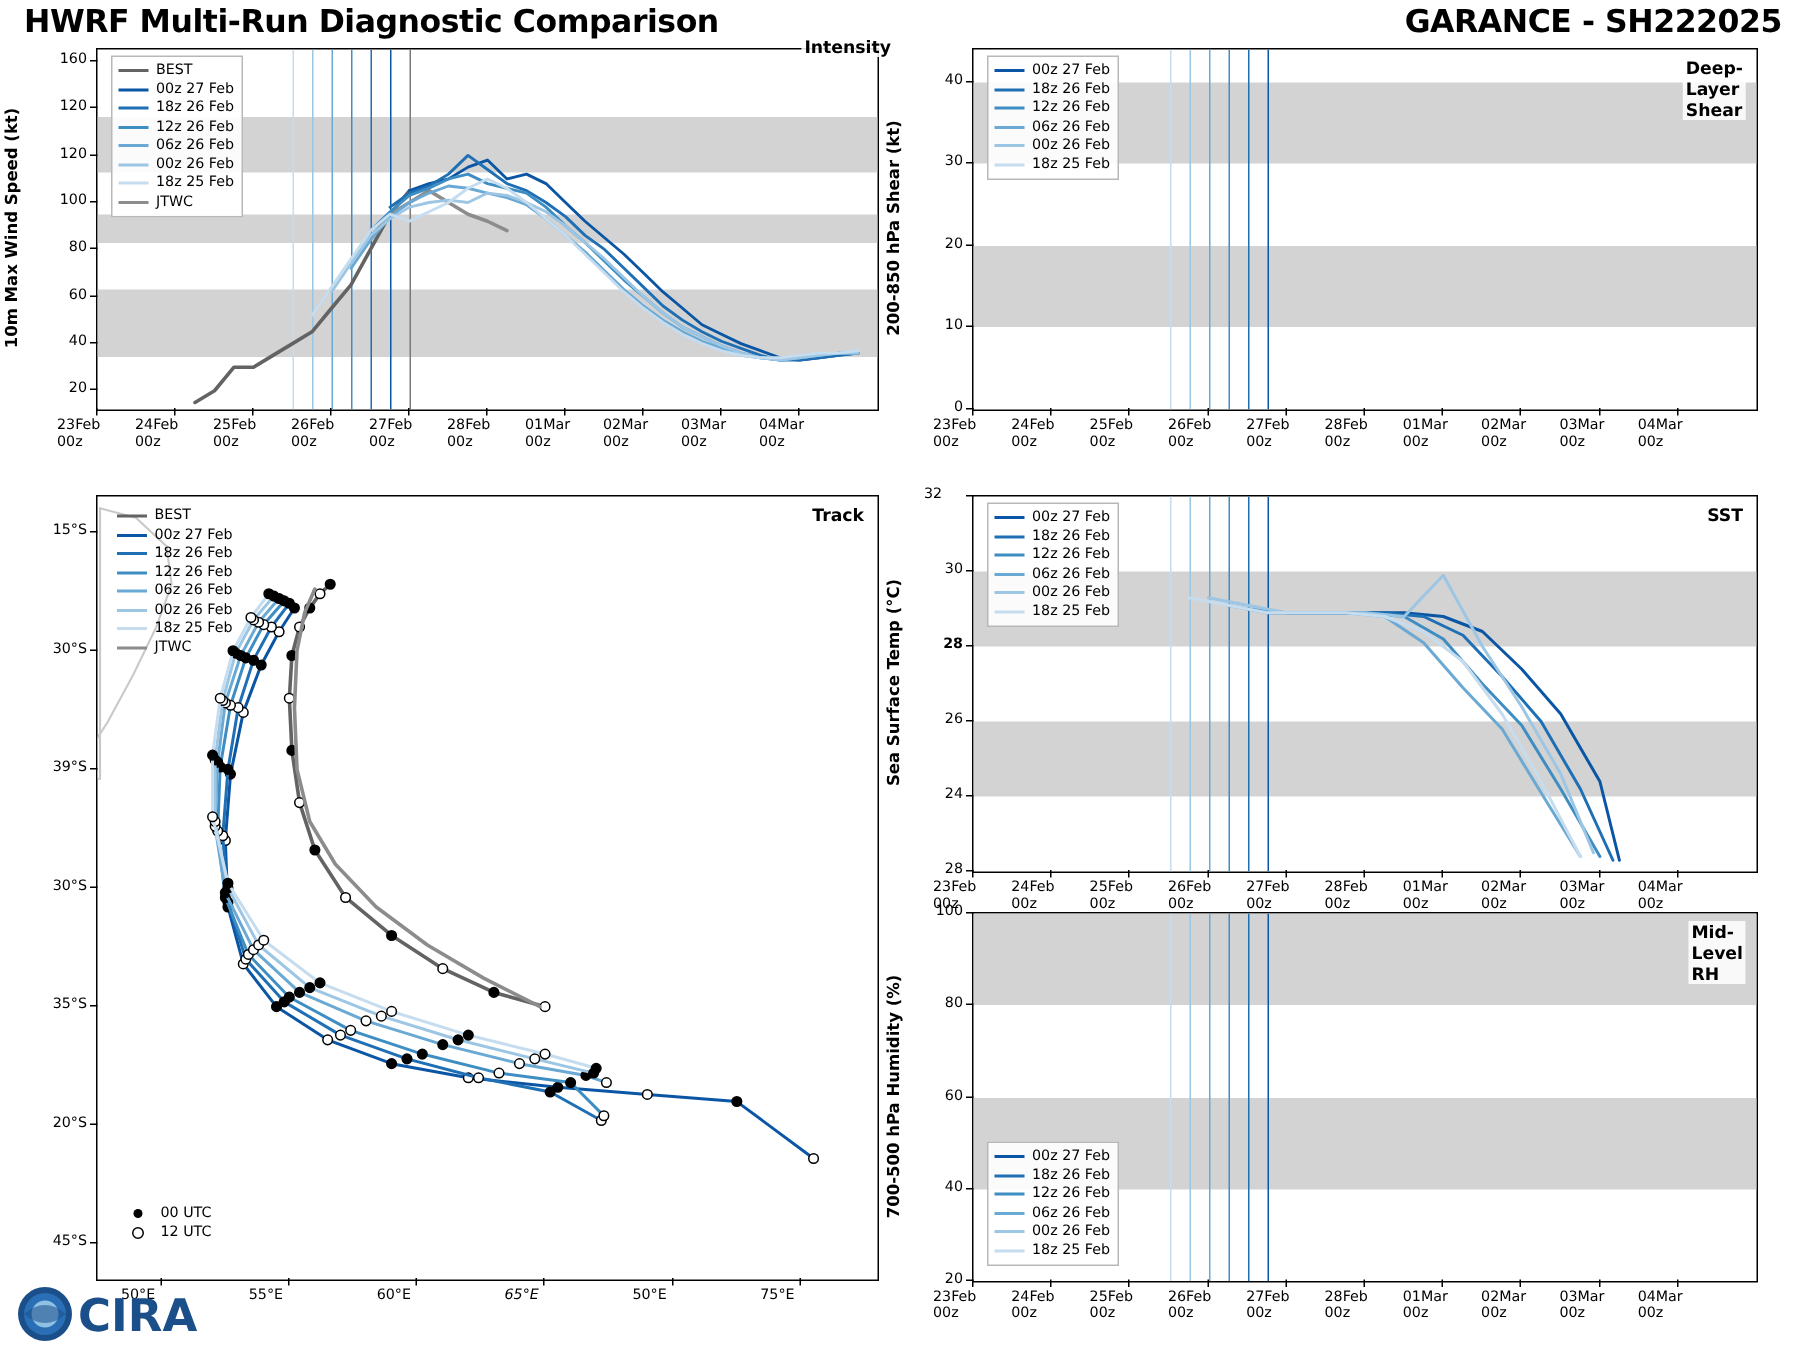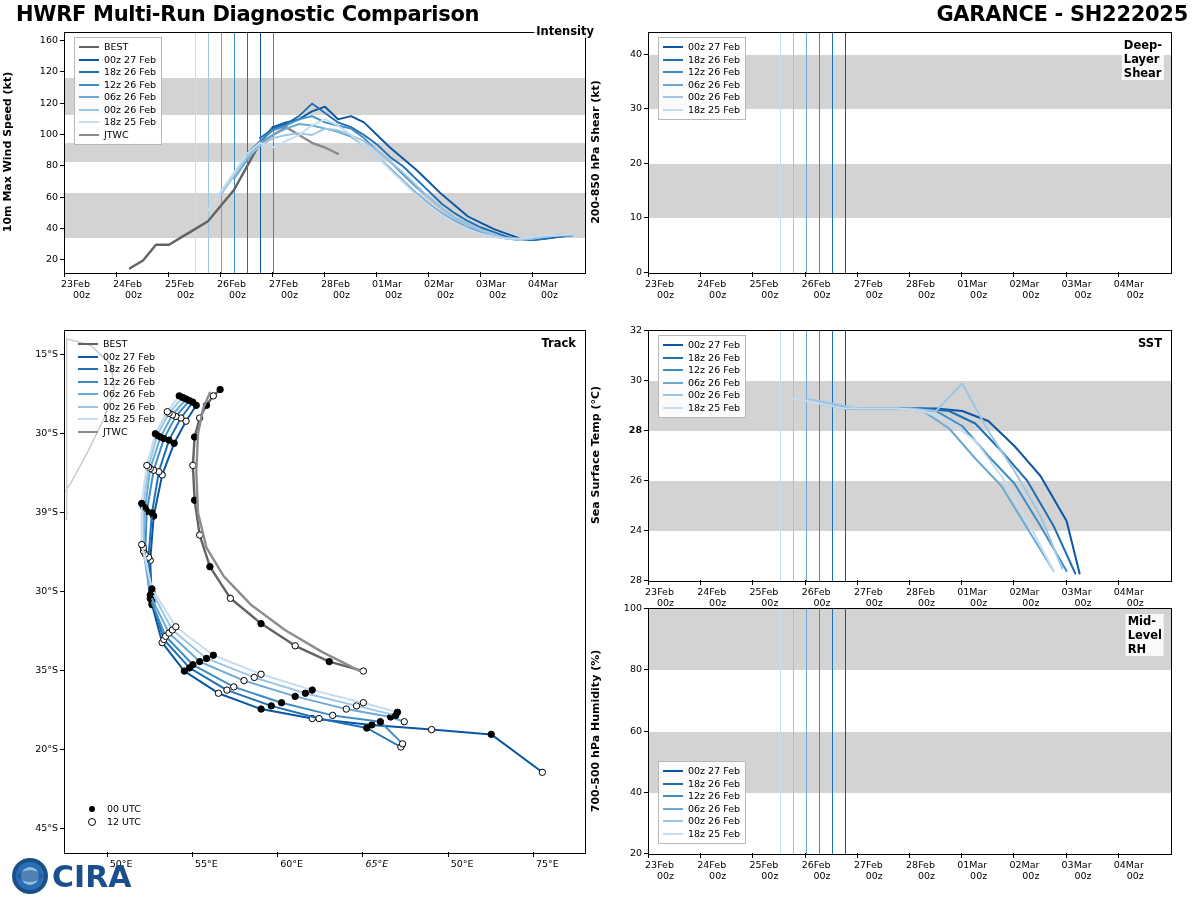--- a/index.html
+++ b/index.html
@@ -30,21 +30,21 @@
   .vline{position:absolute;top:0;bottom:0;width:1px;}
   .panel-label{
     position:absolute;font-size:11.5px;font-weight:bold;
     background:rgba(255,255,255,0.85);padding:0 2px;
   }
   .ylabel{
     position:absolute;font-size:11px;font-weight:bold;
     transform-origin:0 0;transform:rotate(-90deg);white-space:nowrap;
   }
   .tick-x{
-    position:absolute;font-size:9.5px;text-align:right;white-space:pre-line;
+    position:absolute;font-size:9.5px;text-align:left;white-space:pre-line;
     line-height:11px;
   }
   .tick-y{
     position:absolute;font-size:9.5px;text-align:right;white-space:nowrap;
   }
   .tickmark-x{position:absolute;width:1px;background:#000;}
   .tickmark-y{position:absolute;height:1px;background:#000;}
   
   .legend{
     position:absolute;background:rgba(255,255,255,0.9);
@@ -470,21 +470,21 @@
       <div class="tick-y" style="left: 602px; top: 574px; width: 40px;">28</div>
       <div class="tickmark-y" style="left: 644px; top: 530px; width: 5px;"></div>
       <div class="tick-y" style="left: 602px; top: 524px; width: 40px;">24</div>
       <div class="tickmark-y" style="left: 644px; top: 480px; width: 5px;"></div>
       <div class="tick-y" style="left: 602px; top: 474px; width: 40px;">26</div>
       <div class="tickmark-y" style="left: 644px; top: 430px; width: 5px;"></div>
       <div class="tick-y" style="left: 602px; top: 424px; width: 40px; font-weight: bold;">28</div>
       <div class="tickmark-y" style="left: 644px; top: 380px; width: 5px;"></div>
       <div class="tick-y" style="left: 602px; top: 374px; width: 40px;">30</div>
       <div class="tickmark-y" style="left: 644px; top: 330px; width: 5px;"></div>
-      <div class="tick-y" style="left: 602px; top: 324px; width: 40px;">32</div>
+      <div class="tick-y" style="left: 602px; top: 324px; width: 40px; text-align: center;">32</div>
       <div class="tickmark-x" style="left: 648px; top: 580px; height: 5px;"></div>
       <div class="tick-x" style="left: 622px; top: 586px; width: 52px;">23Feb
 00z</div>
       <div class="tickmark-x" style="left: 700.2px; top: 580px; height: 5px;"></div>
       <div class="tick-x" style="left: 674.2px; top: 586px; width: 52px;">24Feb
 00z</div>
       <div class="tickmark-x" style="left: 752.4px; top: 580px; height: 5px;"></div>
       <div class="tick-x" style="left: 726.4px; top: 586px; width: 52px;">25Feb
 00z</div>
       <div class="tickmark-x" style="left: 804.6px; top: 580px; height: 5px;"></div>

